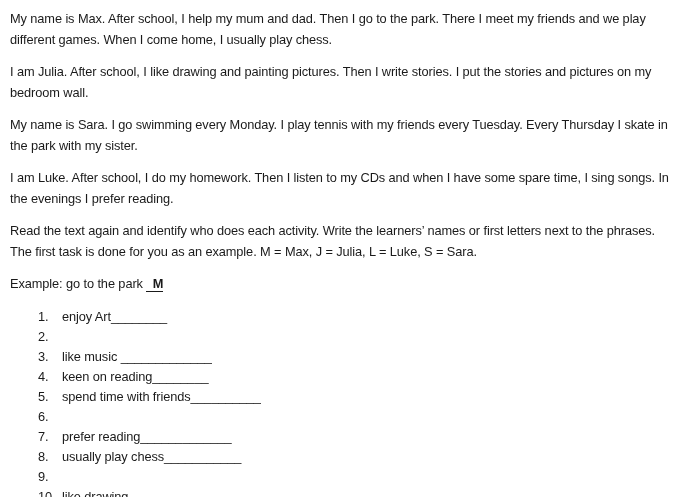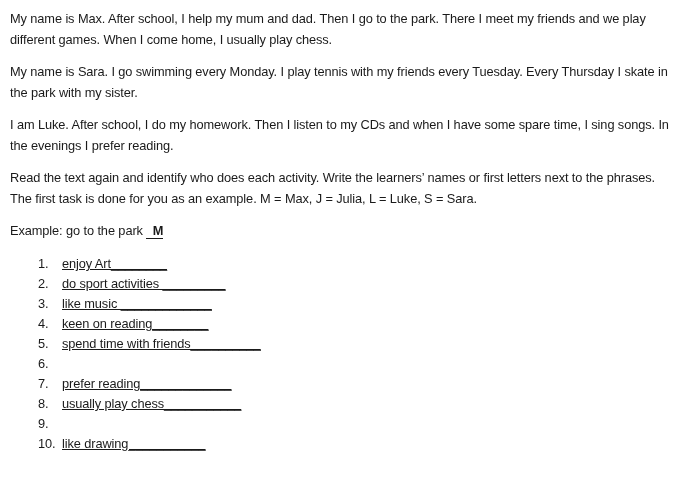--- a/index.html
+++ b/index.html
@@ -52,44 +52,43 @@
     display: flex;
     font-size: 12.8px;
     line-height: 20px;
     letter-spacing: -0.1px;
   }
   .task-num {
     flex: 0 0 24px;
   }
   .task-phrase {
     white-space: pre;
-    text-decoration: underline;
   }
 </style>
 </head>
 <body>
 
 <div class="page">
 
   <p class="para">My name is Max. After school, I help my mum and dad. Then I go to the park. There I meet my friends and we play different games. When I come home, I usually play chess.</p>
+  <p class="para">I am Julia. After school, I like drawing and painting pictures. Then I write stories. I put the stories and pictures on my bedroom wall.</p>
   <p class="para">My name is Sara. I go swimming every Monday. I play tennis with my friends every Tuesday. Every Thursday I skate in the park with my sister.</p>
   <p class="para">I am Luke. After school, I do my homework. Then I listen to my CDs and when I have some spare time, I sing songs. In the evenings I prefer reading.</p>
 
   <p class="para bold">Read the text again and identify who does each activity. Write the learners’ names or first letters next to the phrases. The first task is done for you as an example. M = Max, J = Julia, L = Luke, S = Sara.</p>
 
   <p class="example-line"><span>Example: go to the park</span><span class="example-answer">M</span></p>
 
   <div class="task-list">
     <div class="task-item">
       <span class="task-num">1.</span>
       <span class="task-phrase">enjoy Art________</span>
     </div>
     <div class="task-item">
       <span class="task-num">2.</span>
-      <span class="task-phrase">do sport activities _________</span>
     </div>
     <div class="task-item">
       <span class="task-num">3.</span>
       <span class="task-phrase">like music _____________</span>
     </div>
     <div class="task-item">
       <span class="task-num">4.</span>
       <span class="task-phrase">keen on reading________</span>
     </div>
     <div class="task-item">

